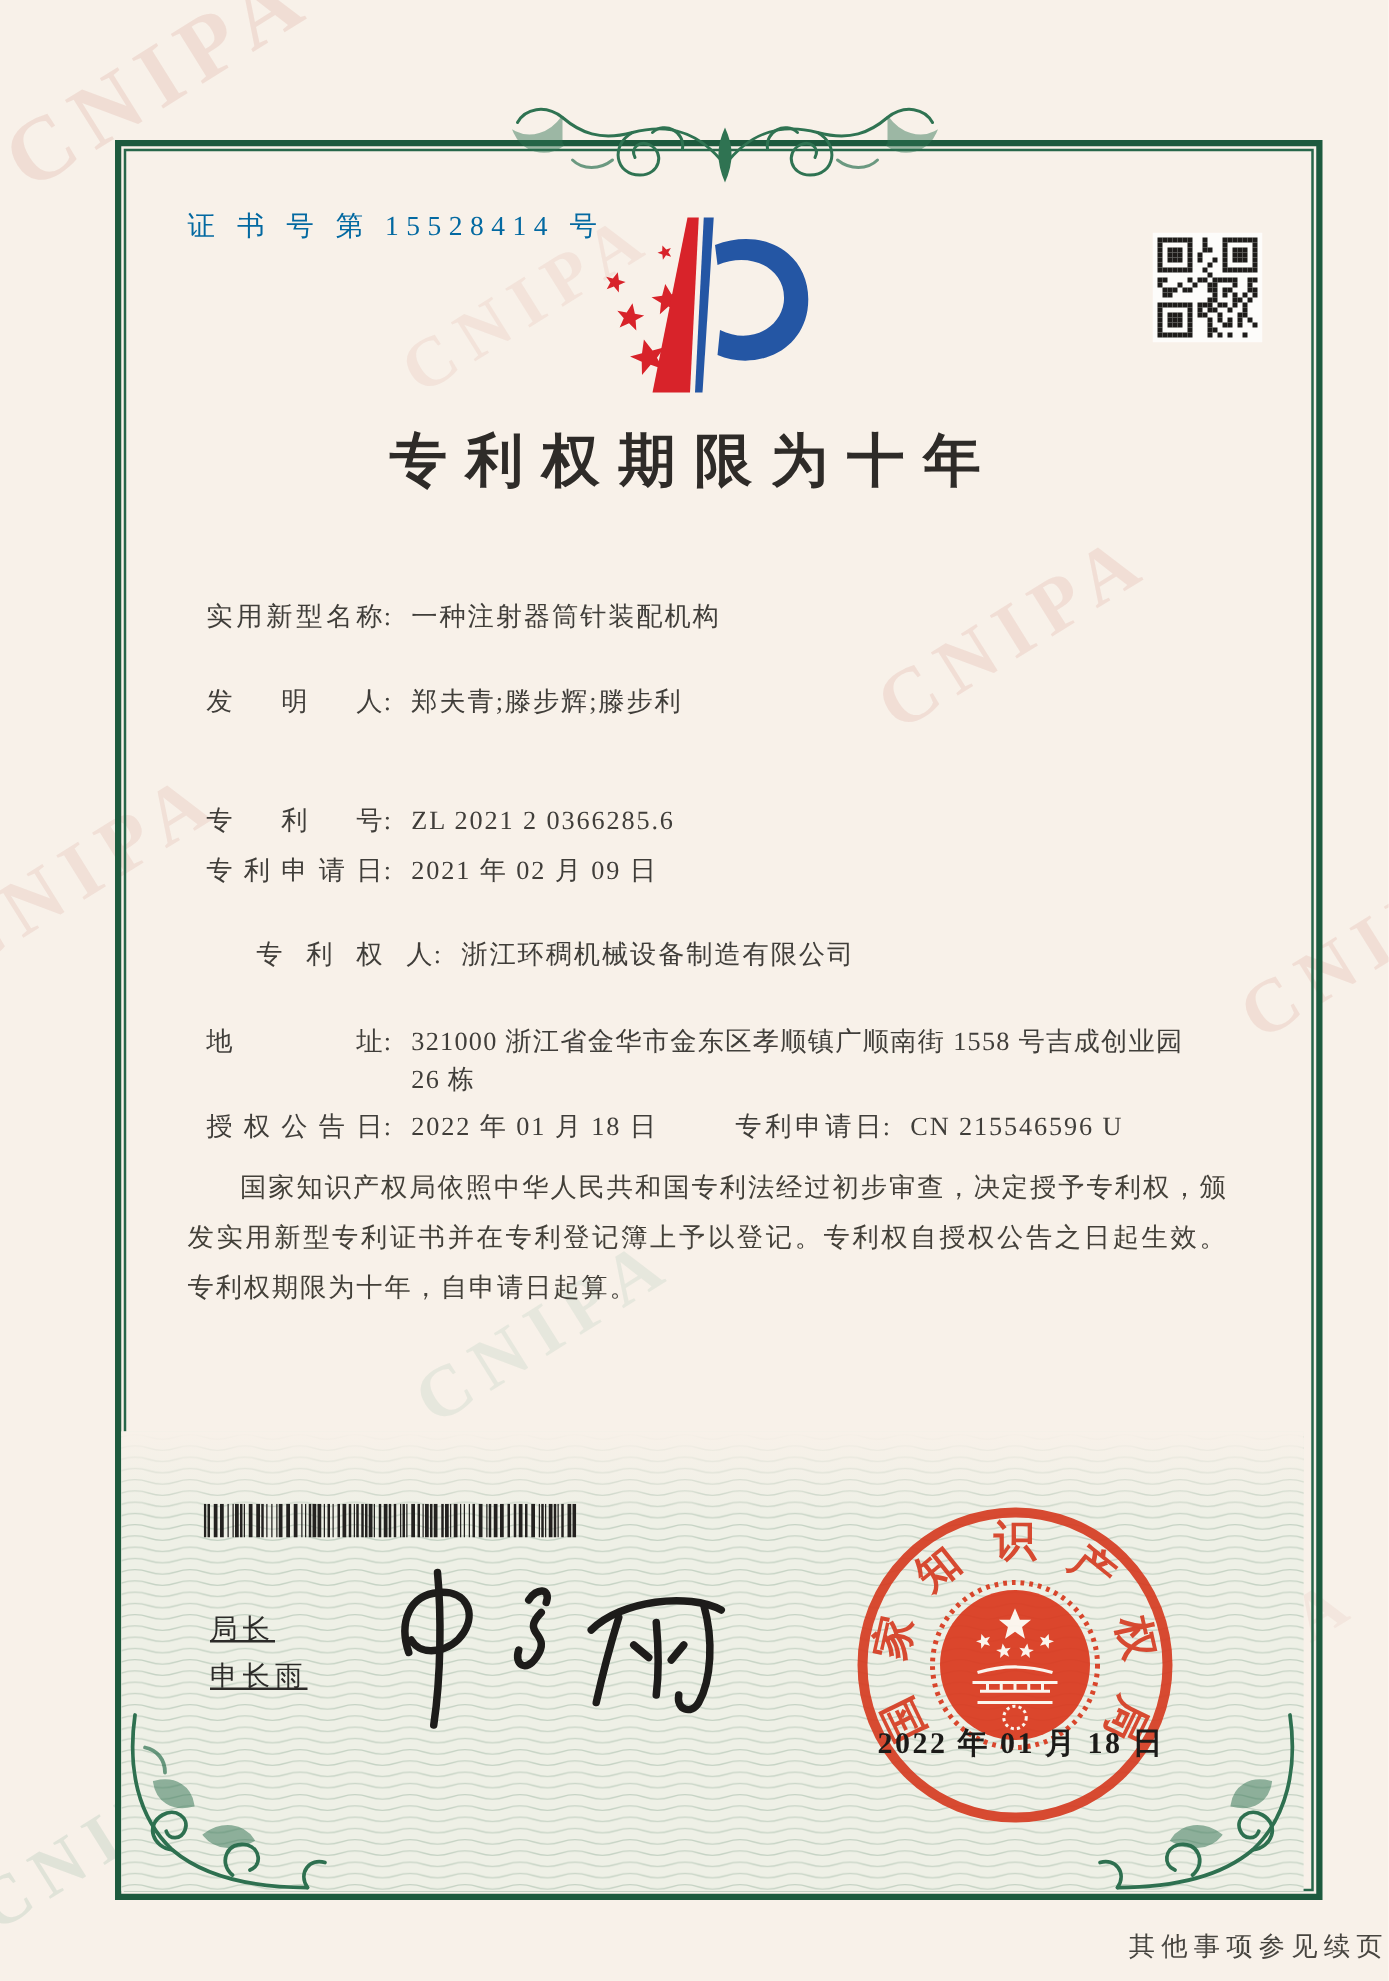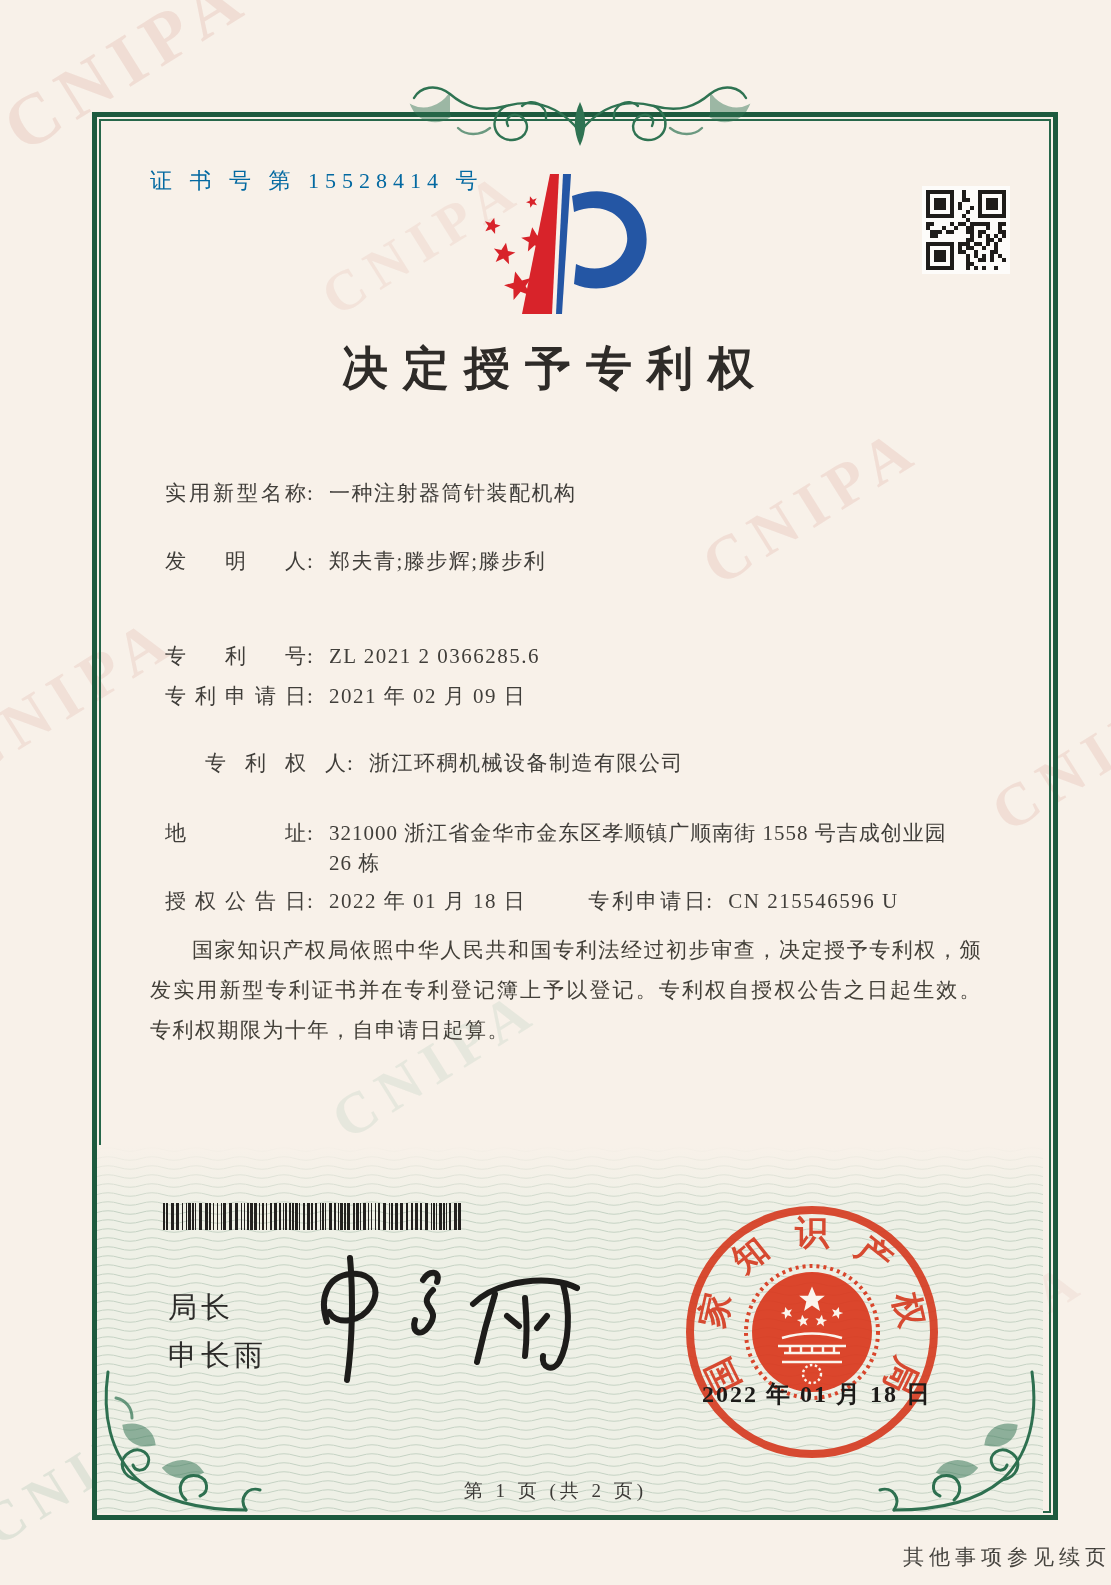--- a/index.html
+++ b/index.html
@@ -25,21 +25,21 @@
   .fvalue{letter-spacing:1.5px;}
   .fvalue.wrap{display:inline-block;white-space:normal;width:640px;vertical-align:top;letter-spacing:1px;}
   .grant2{margin-left:62px;}
   
   .paras{position:absolute;left:150px;top:930px;width:832px;font-size:21px;line-height:40px;
          text-align:justify;letter-spacing:1.5px;color:#434039;}
   .paras p{margin:0;text-indent:2em;}
   
   .wavy{position:absolute;left:97px;top:1145px;}
   .barcode{position:absolute;left:163px;top:1203px;}
-  .director{position:absolute;left:168px;top:1288px;font-size:29px;letter-spacing:4px;color:#2c2b29;}
+  .director{position:absolute;left:168px;top:1288px;font-size:22px;letter-spacing:4px;color:#2c2b29;text-decoration:underline;}
   .director .line2{margin-top:8px;}
   .sig{position:absolute;left:295px;top:1248px;}
   .seal{position:absolute;left:678px;top:1198px;}
   .seal-date{position:absolute;left:702px;top:1378px;width:230px;font-size:24px;font-weight:700;
              letter-spacing:2px;color:#1c1b19;white-space:nowrap;}
   .page-info{position:absolute;left:0;top:1478px;width:100%;text-align:center;font-size:19px;
              letter-spacing:4px;color:#3c3a37;}
   .cont-note{position:absolute;left:0;top:1543px;width:100%;text-align:right;font-size:21px;
              letter-spacing:5px;color:#474540;}
   .orn{position:absolute;}
@@ -315,21 +315,21 @@
         <rect x="80" y="72" width="4" height="4"></rect>
         <rect x="44" y="76" width="4" height="4"></rect>
         <rect x="48" y="76" width="4" height="4"></rect>
         <rect x="44" y="80" width="4" height="4"></rect>
         <rect x="52" y="80" width="4" height="4"></rect>
         <rect x="60" y="80" width="4" height="4"></rect>
         <rect x="72" y="80" width="4" height="4"></rect>
       </g>
   </svg>
 
-  <div class="title">决定授予专利权</div>
+  <div class="title">专利权期限为十年</div>
 
   <div class="fields">
     <div class="frow" style="top:8px;">
       <span class="flabel">实用新型名称</span><span class="fcolon">:</span><span class="fvalue">一种注射器筒针装配机构</span>
     </div>
     <div class="frow" style="top:76px;">
       <span class="flabel">发明人</span><span class="fcolon">:</span><span class="fvalue">郑夫青;滕步辉;滕步利</span>
     </div>
     <div class="frow" style="top:143px;margin-top:28px;">
       <span class="flabel">专利号</span><span class="fcolon">:</span><span class="fvalue">ZL 2021 2 0366285.6</span>
@@ -480,16 +480,15 @@
           <path d="M-28,21 h56"></path>
           <path d="M-22,14 v7 M-11,14 v7 M0,14 v7 M11,14 v7 M22,14 v7"></path>
           <path d="M-30,30 h60"></path>
           <circle cy="42" r="9" stroke-dasharray="2.5 2.5"></circle>
         </g>
       </g>
     </g>
   </svg>
   <div class="seal-date">2022 年 01 月 18 日</div>
 
-  <div class="page-info">第 1 页 (共 2 页)</div>
   <div class="cont-note">其他事项参见续页</div>
 
 </div>
 
 </body></html>

